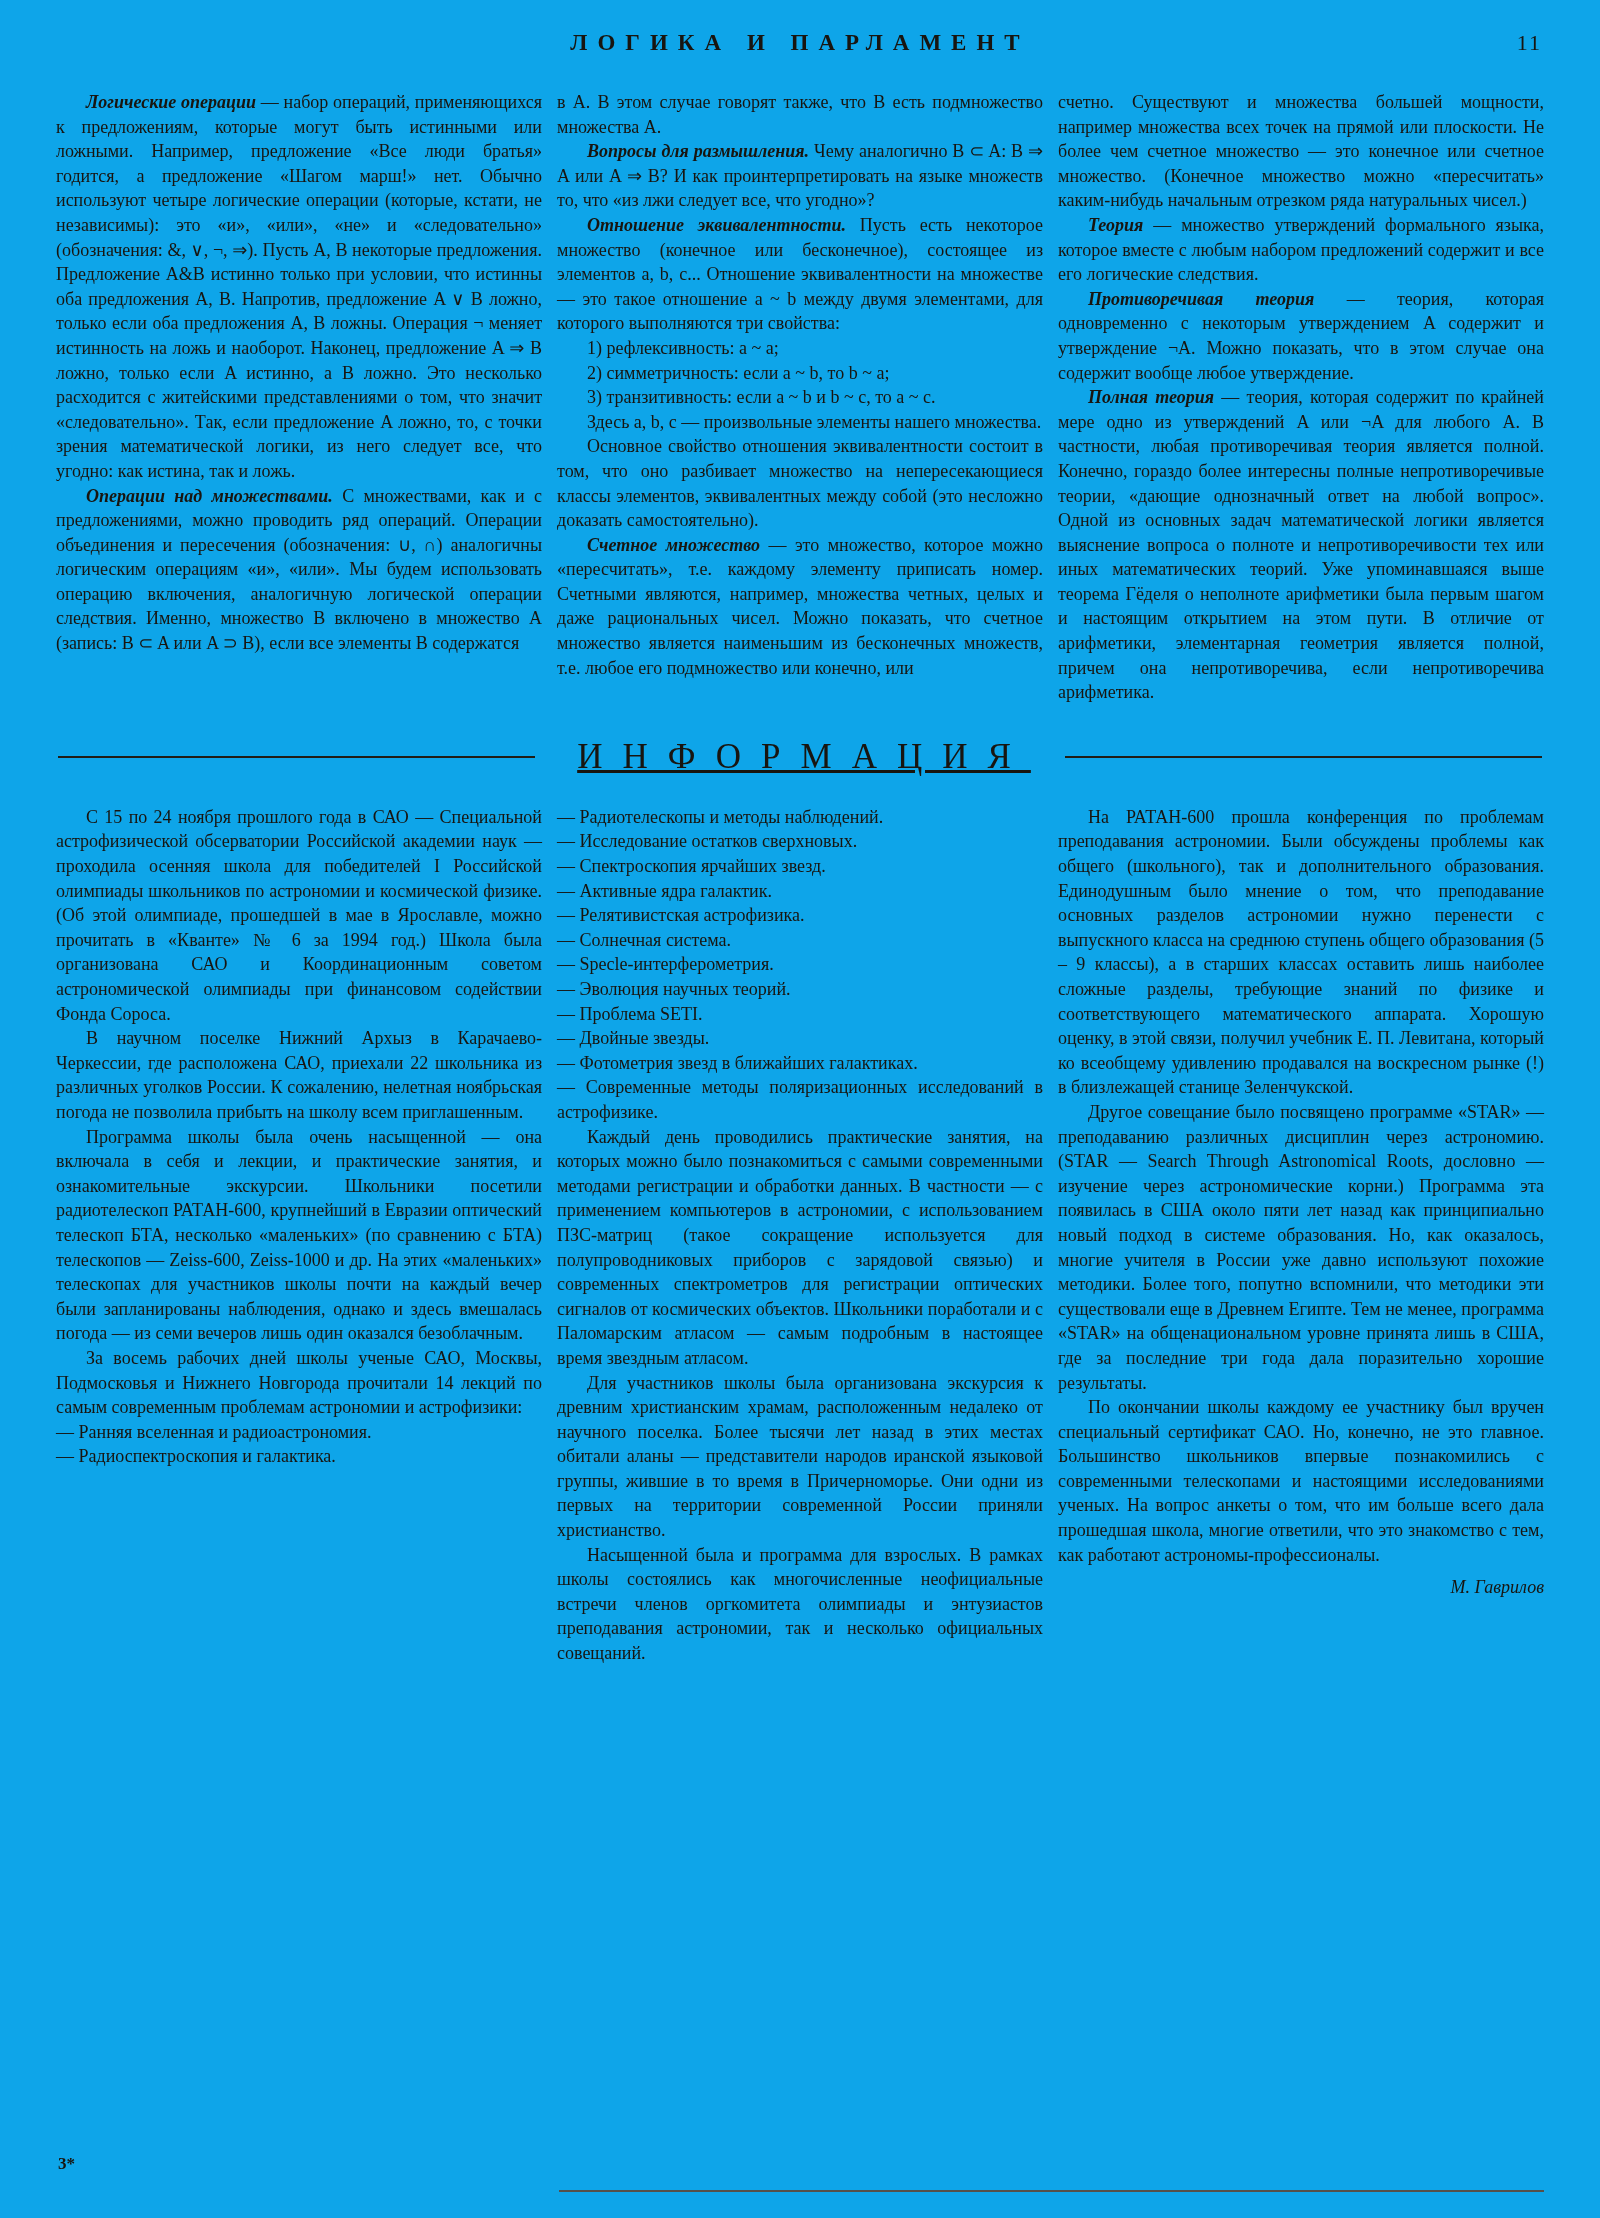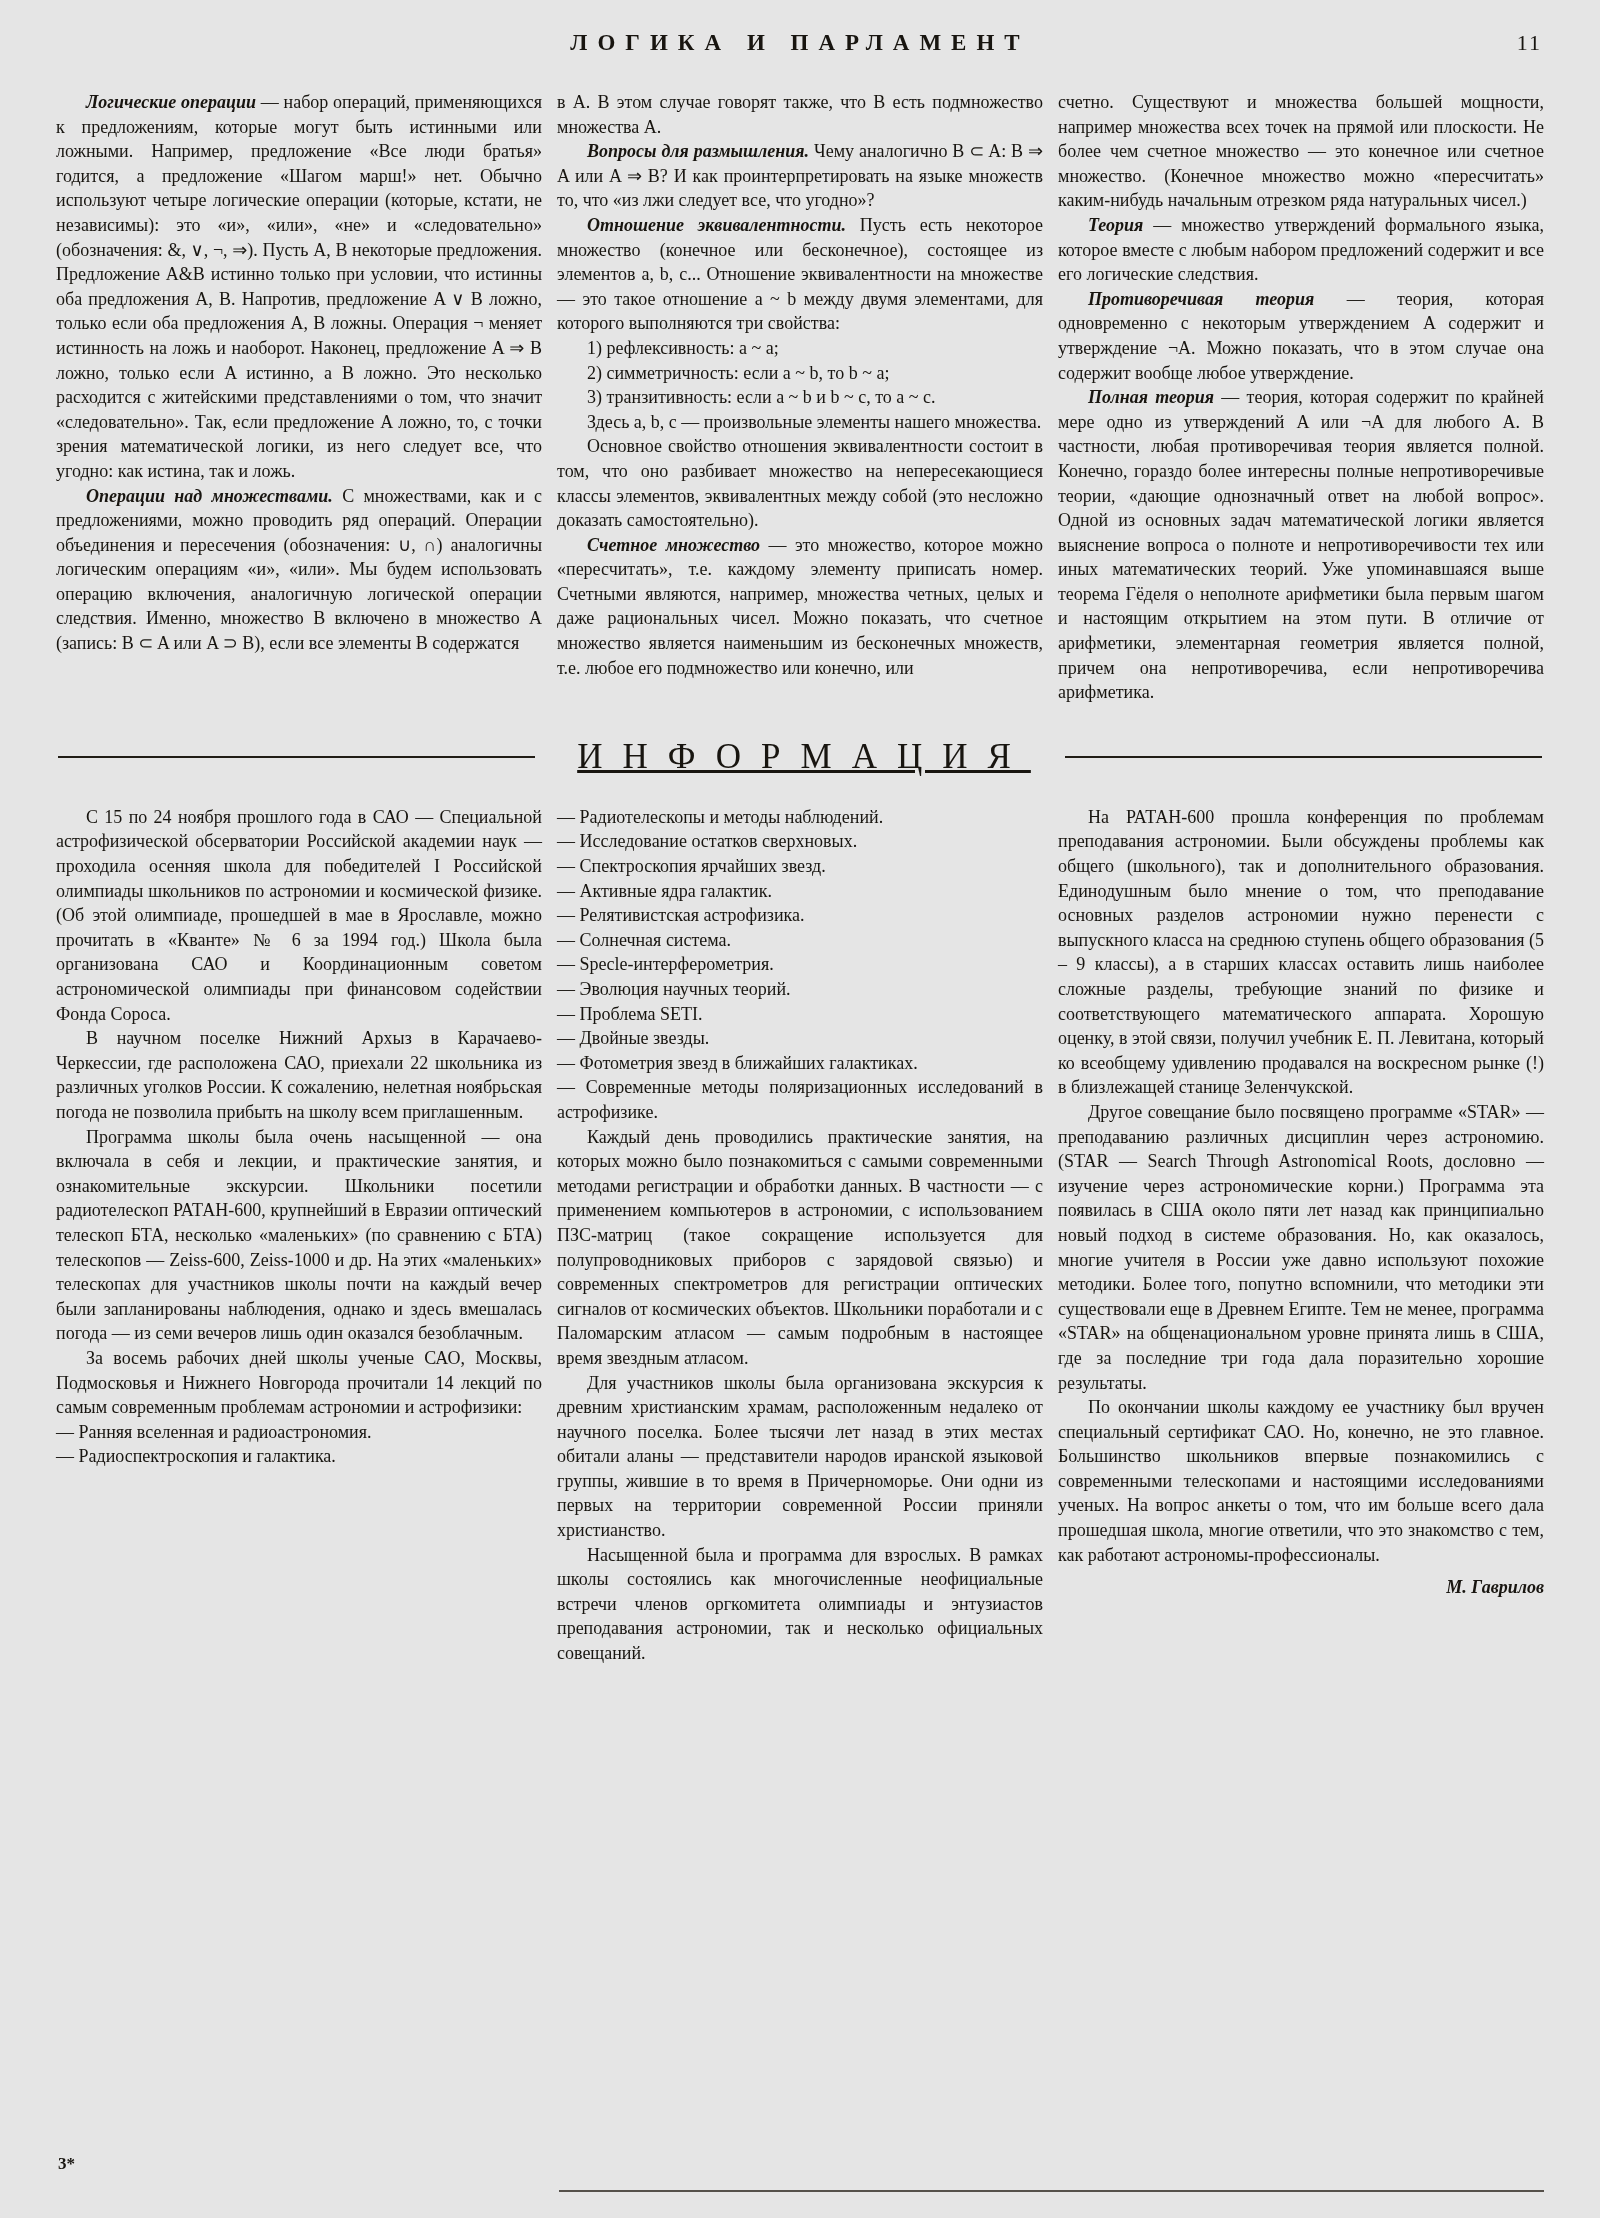--- a/index.html
+++ b/index.html
@@ -7,21 +7,21 @@
     width:1600px;height:2218px;
     background:#b8b4ac;
     font-family:"Liberation Serif", serif;
     overflow:hidden;
   }
   .page{
     position:relative;
     width:1600px;height:2218px;
     box-sizing:border-box;
     padding:30px 56px 0 56px;
-    background:#e5e5e5;
+    background:#0ea5e9;
     color:#181510;
   }
   
   .page-header{position:relative;height:36px;}
   .page-title{
     position:absolute;left:0;right:0;top:0;
     text-align:center;
     font-weight:bold;
     font-size:23px;
     letter-spacing:10px;
@@ -48,21 +48,21 @@
     font-size:21px;
     line-height:28px;
     letter-spacing:0.6px;
     text-indent:0;
     text-align:left;
     margin-bottom:18px;
   }
   .para.byline{
     text-indent:0;
     text-align:right;
-    font-weight:bold;
+    font-weight:normal;
     font-style:italic;
     margin-top:8px;
   }
   .lead{font-style:italic;font-weight:bold;}
   
   .section-divider{
     display:flex;align-items:center;gap:34px;
     margin:32px 2px 28px 2px;
     text-decoration:underline;
   }

